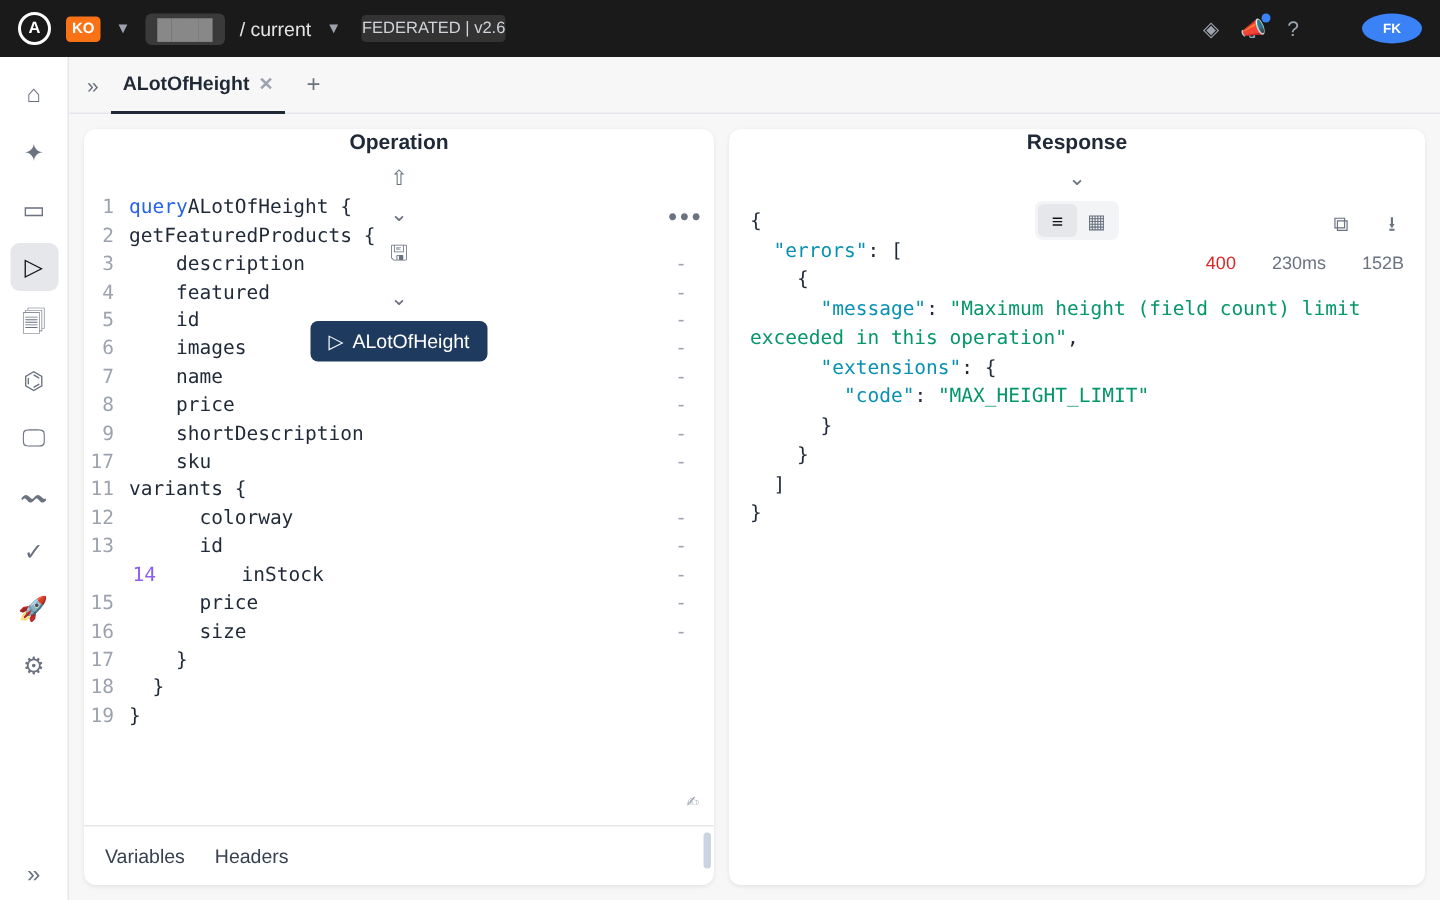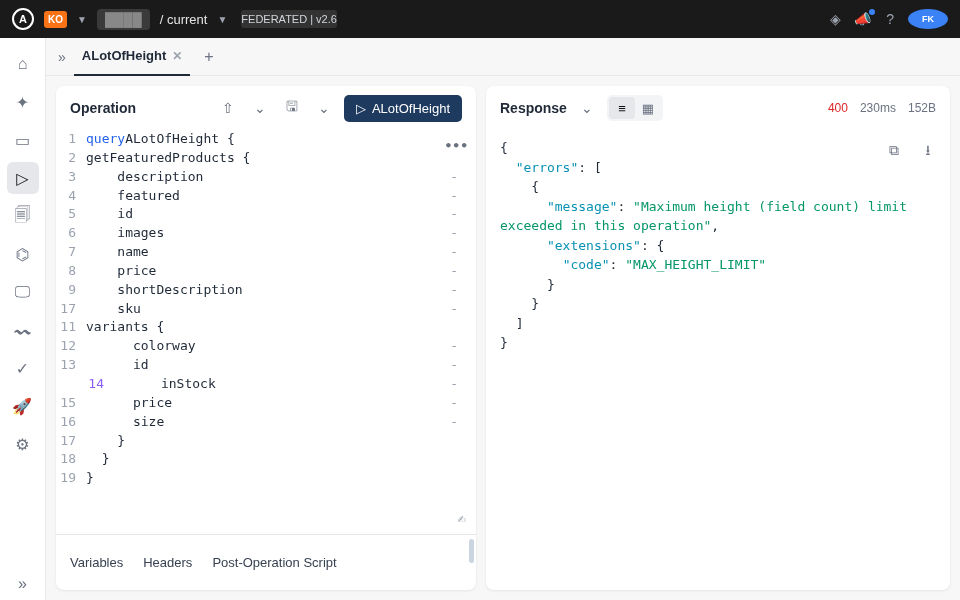--- a/index.html
+++ b/index.html
@@ -8,69 +8,69 @@
 .topbar { height: 38px; background: #1a1a1a; display: flex; align-items: center; padding: 0 12px; gap: 10px; }
 .logo { width: 22px; height: 22px; border: 2px solid #fff; border-radius: 50%; display: flex; align-items: center; justify-content: center; color: #fff; font-weight: bold; font-size: 11px; }
 .org-badge { background: #f97316; color: #fff; font-size: 10px; font-weight: 600; padding: 3px 4px; border-radius: 3px; }
 .topbar .chev { color: #9ca3af; font-size: 10px; }
 .graph-name { background: #3a3a3a; color: #888; padding: 3px 8px; border-radius: 4px; font-size: 13px; }
 .variant { color: #e5e5e5; font-size: 13px; }
 .badge-fed { background: #333; color: #d1d5db; font-size: 11px; padding: 3px 0; border-radius: 3px; margin-left: 4px; }
 .topbar-right { margin-left: auto; display: flex; gap: 14px; align-items: center; }
 .topbar-icon { color: #9ca3af; font-size: 14px; cursor: pointer; position: relative; }
 .notif-dot { position: absolute; top: -2px; right: -3px; width: 6px; height: 6px; background: #3b82f6; border-radius: 50%; }
-.avatar { width: 40px; height: 20px; border-radius: 50%; background: #3b82f6; color: #fff; font-size: 9px; display: flex; align-items: center; justify-content: center; font-weight: 600; }
+.avatar { width: 40px; height: 20px; border-radius: 50%; background: #3b82f6; color: #fff; font-size: 9px; display: flex; align-items: center; justify-content: center; font-weight: 600; margin-left: 28px; }
 
 .layout { display: flex; height: calc(600px - 38px); }
 .sidebar { width: 46px; background: #fff; border-right: 1px solid #e5e7eb; display: flex; flex-direction: column; align-items: center; padding-top: 10px; gap: 6px; }
 .sidebar .nav-item { width: 32px; height: 32px; border-radius: 6px; display: flex; align-items: center; justify-content: center; color: #6b7280; cursor: pointer; font-size: 16px; }
 .sidebar .nav-item.active { background: #e5e7eb; color: #111; }
 .sidebar .spacer { flex: 1; }
 
 .main { flex: 1; display: flex; flex-direction: column; }
 .tabs-bar { height: 38px; background: #f7f7f8; display: flex; align-items: center; padding: 0 12px; gap: 8px; border-bottom: 1px solid #e5e7eb; }
 .tabs-bar .expand { color: #6b7280; font-size: 14px; cursor: pointer; }
 .tab { display: flex; align-items: center; gap: 6px; padding: 0 8px; height: 38px; font-size: 13px; font-weight: 600; color: #1f2937; border-bottom: 2px solid #1f2937; }
 .tab .close { color: #9ca3af; font-size: 12px; cursor: pointer; }
 .tab-add { color: #6b7280; font-size: 16px; cursor: pointer; margin-left: 6px; }
 
 .workspace { flex: 1; display: flex; gap: 10px; padding: 10px; overflow: hidden; }
 .panel { background: #fff; border-radius: 8px; box-shadow: 0 1px 3px rgba(0,0,0,0.08); display: flex; flex-direction: column; overflow: hidden; }
 .panel.op { width: 420px; }
 .panel.resp { flex: 1; }
 
-.panel-header { height: 44px; display: flex; align-items: center; padding: 0 14px; gap: 8px; }
+.panel-header { height: 44px; display: flex; align-items: center; padding: 0 14px; gap: 8px; flex-direction: column; }
 .panel-title { font-weight: 600; font-size: 14px; color: #1f2937; flex: 1; }
 .icon-btn { width: 24px; height: 24px; display: flex; align-items: center; justify-content: center; color: #6b7280; cursor: pointer; font-size: 14px; border-radius: 4px; }
 .run-btn { background: #1e3a5f; color: #fff; padding: 6px 12px; border-radius: 5px; font-size: 13px; font-weight: 500; display: flex; align-items: center; gap: 6px; cursor: pointer; }
 .view-toggle { display: flex; background: #f3f4f6; border-radius: 5px; padding: 2px; }
 .view-toggle .opt { width: 26px; height: 22px; display: flex; align-items: center; justify-content: center; color: #6b7280; border-radius: 4px; cursor: pointer; font-size: 13px; }
 .view-toggle .opt.active { background: #e5e7eb; color: #111; }
-.resp-stats { margin-left: auto; display: flex; gap: 12px; font-size: 12px; }
+.resp-stats { margin-left: auto; display: flex; gap: 24px; font-size: 12px; }
 .stat { color: #6b7280; }
 .stat.err { color: #dc2626; }
 
 .editor { flex: 1; overflow: auto; font-family: 'SF Mono', Menlo, Consolas, monospace; font-size: 13px; padding: 0 0 10px 0; position: relative; }
 .line { display: flex; line-height: 1.45; }
 .lineno { width: 30px; text-align: right; padding-right: 10px; color: #9ca3af; user-select: none; flex-shrink: 0; }
 .lineno.cur { color: #8b5cf6; font-weight: 500; margin-left: 28px; }
 .code { flex: 1; white-space: pre; color: #1f2937; display: flex; }
 .fold { color: #9ca3af; margin-left: auto; padding-right: 18px; }
 .kw { color: #2563eb; }
 .nm { color: #1f2937; }
 .more { position: absolute; top: 8px; right: 8px; color: #6b7280; cursor: pointer; font-weight: bold; }
 .prettify { position: absolute; bottom: 8px; right: 10px; color: #9ca3af; font-size: 14px; }
 
 .response-body { flex: 1; font-family: 'SF Mono', Menlo, Consolas, monospace; font-size: 13px; padding: 8px 14px; line-height: 1.5; position: relative; overflow: auto; }
 .json-line { white-space: pre-wrap; color: #1f2937; }
 .jk { color: #0891b2; }
 .js { color: #059669; }
 .resp-actions { position: absolute; top: 8px; right: 10px; display: flex; gap: 10px; }
 
-.bottom-tabs { height: 56px; border-top: 1px solid #e5e7eb; display: flex; align-items: center; padding: 0 14px; gap: 20px; font-size: 13px; color: #374151; position: relative; }
+.bottom-tabs { height: 40px; border-top: 1px solid #e5e7eb; display: flex; align-items: center; padding: 0 14px; gap: 20px; font-size: 13px; color: #374151; position: relative; }
 .bottom-tabs .bt { cursor: pointer; }
 .scroll-thumb { position: absolute; right: 2px; top: 4px; width: 5px; height: 24px; background: #cbd5e1; border-radius: 3px; }
 </style>
 </head>
 <body>
 
 <div class="topbar">
   <div class="logo">A</div>
   <div class="org-badge">KO</div>
   <span class="chev">▼</span>
@@ -203,21 +203,20 @@
             </div>
             <div class="line">
               <div class="lineno">19</div>
               <div class="code">}</div>
             </div>
           </div>
         <div class="bottom-tabs" id="bottom-tabs">
           <div class="scroll-thumb"></div>
         <span class="bt">Variables</span>
             <span class="bt">Headers</span>
-            <span class="bt">Post-Operation Script</span>
           </div>
       </div>
 
       <div class="panel resp">
         <div class="panel-header">
           <span class="panel-title" style="flex:0">Response</span>
           <span class="icon-btn">⌄</span>
           <div class="view-toggle">
             <div class="opt active">≡</div>
             <div class="opt">▦</div>

